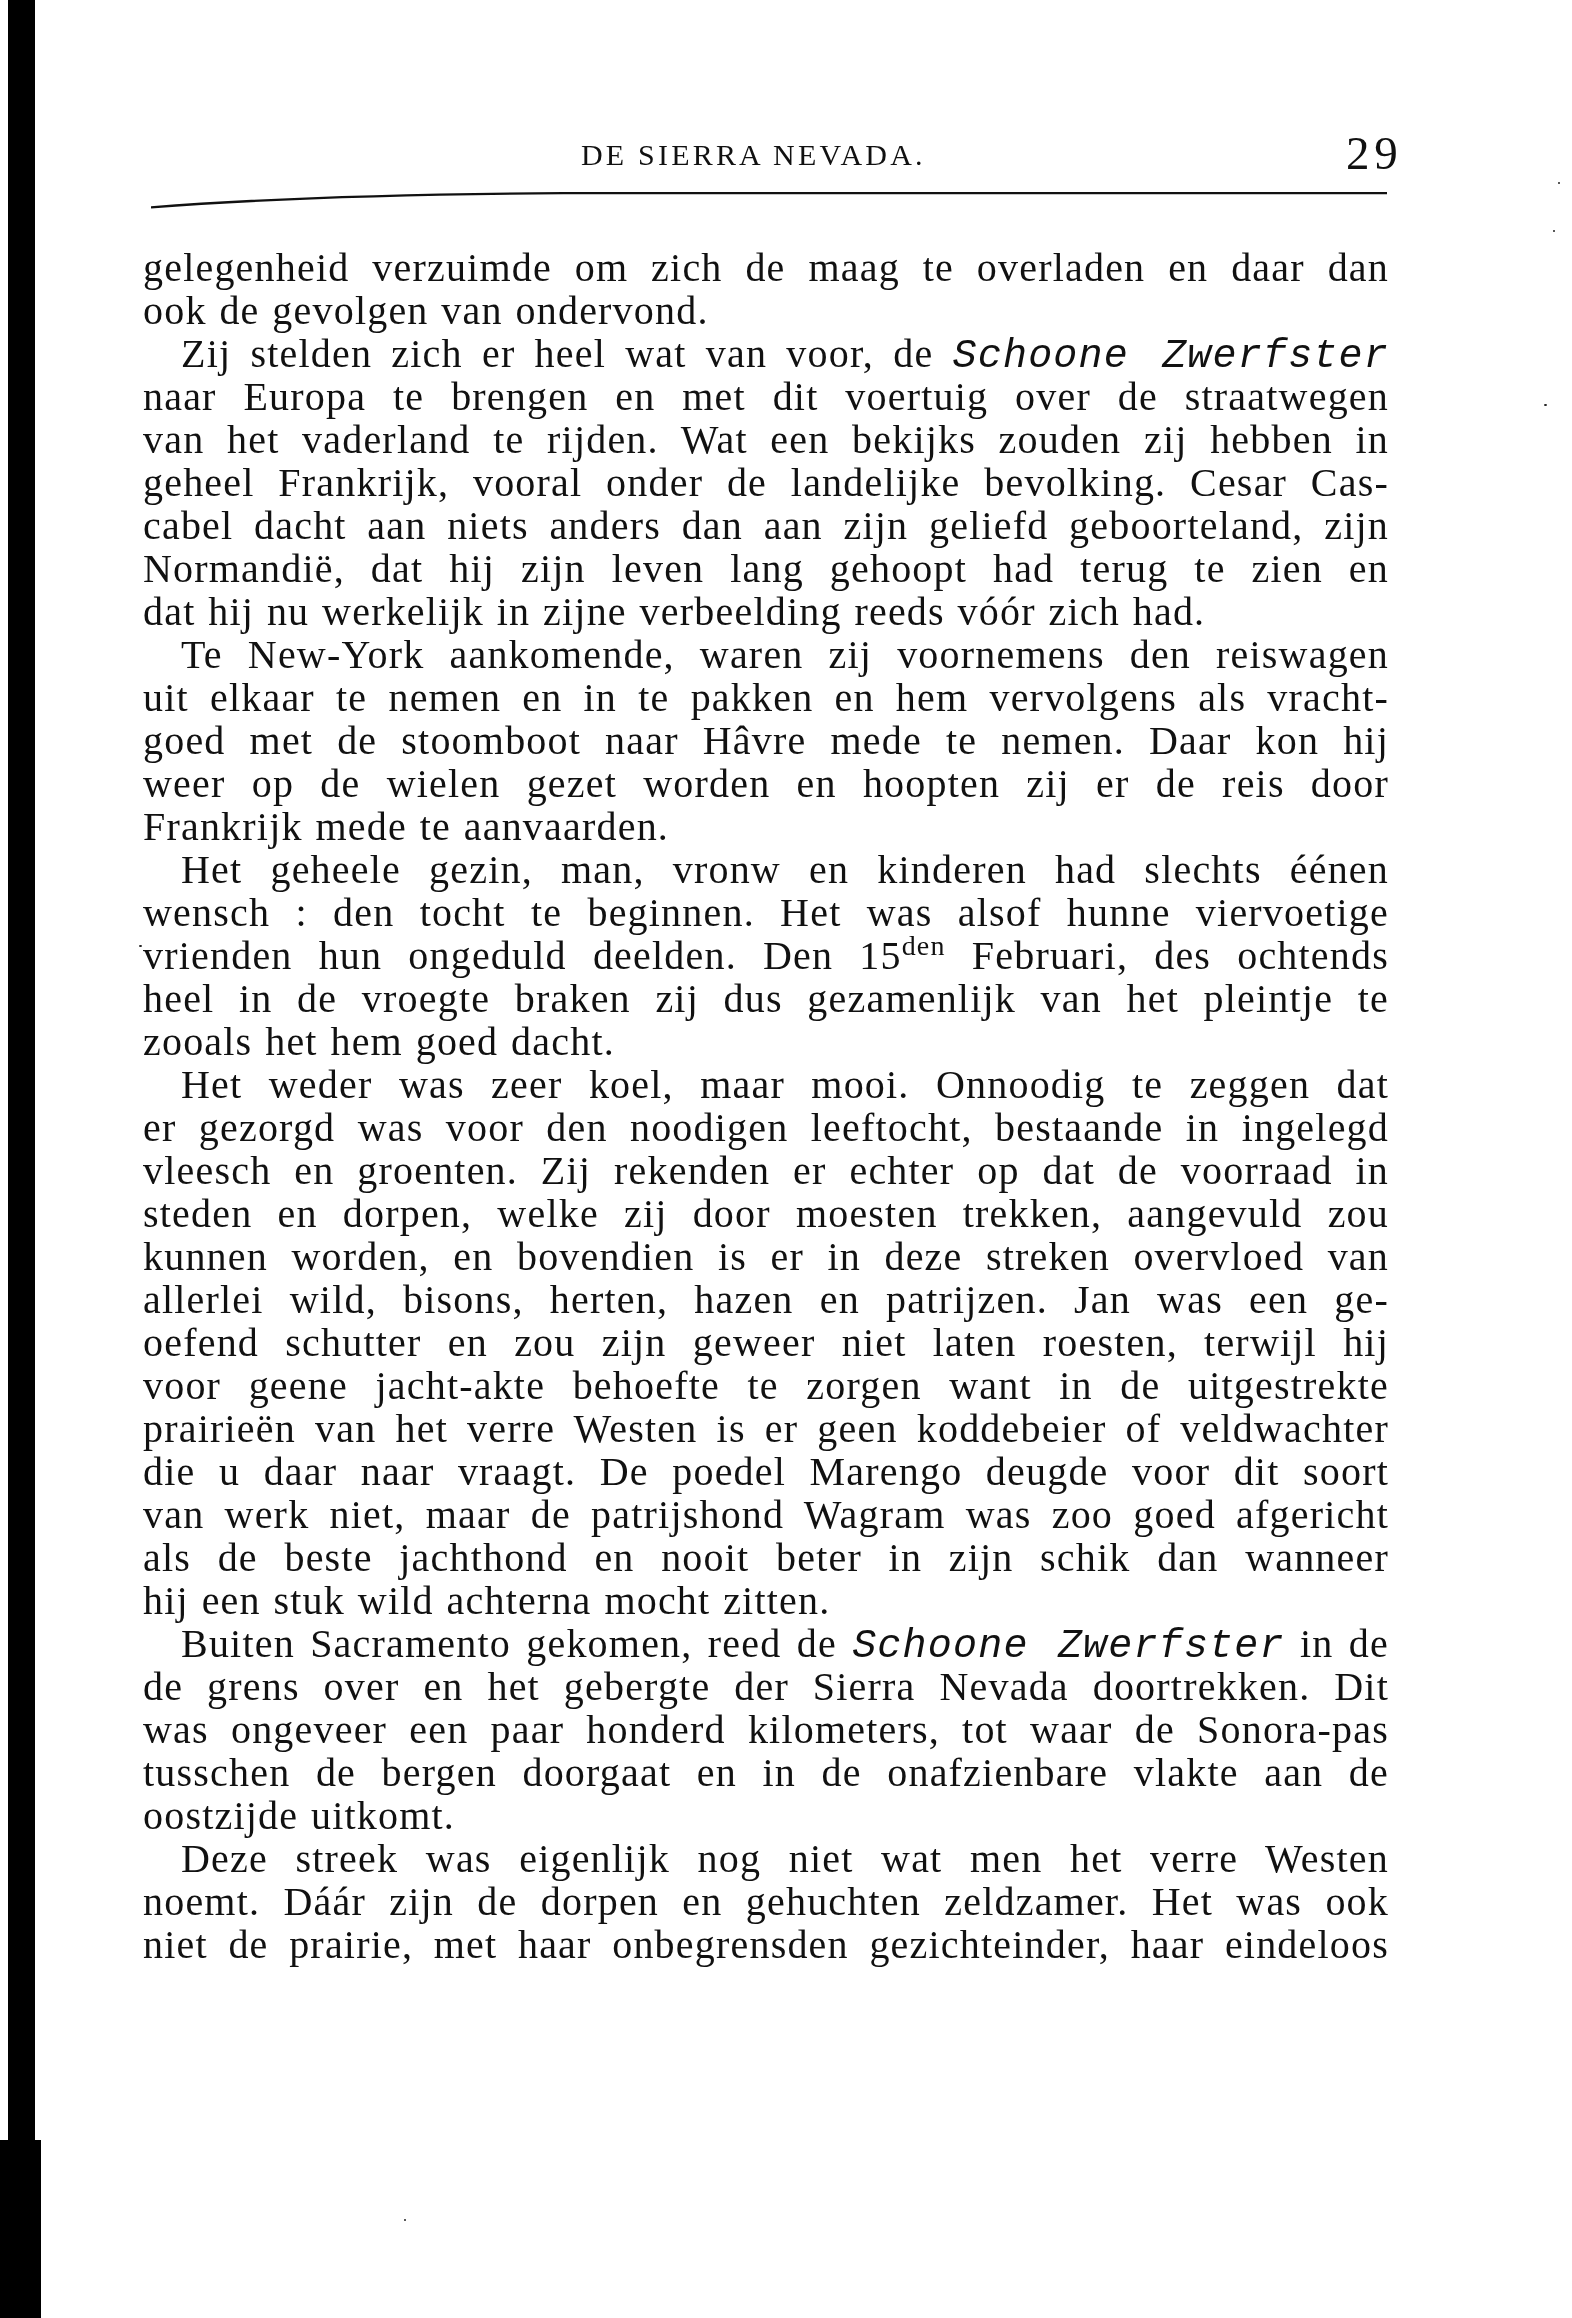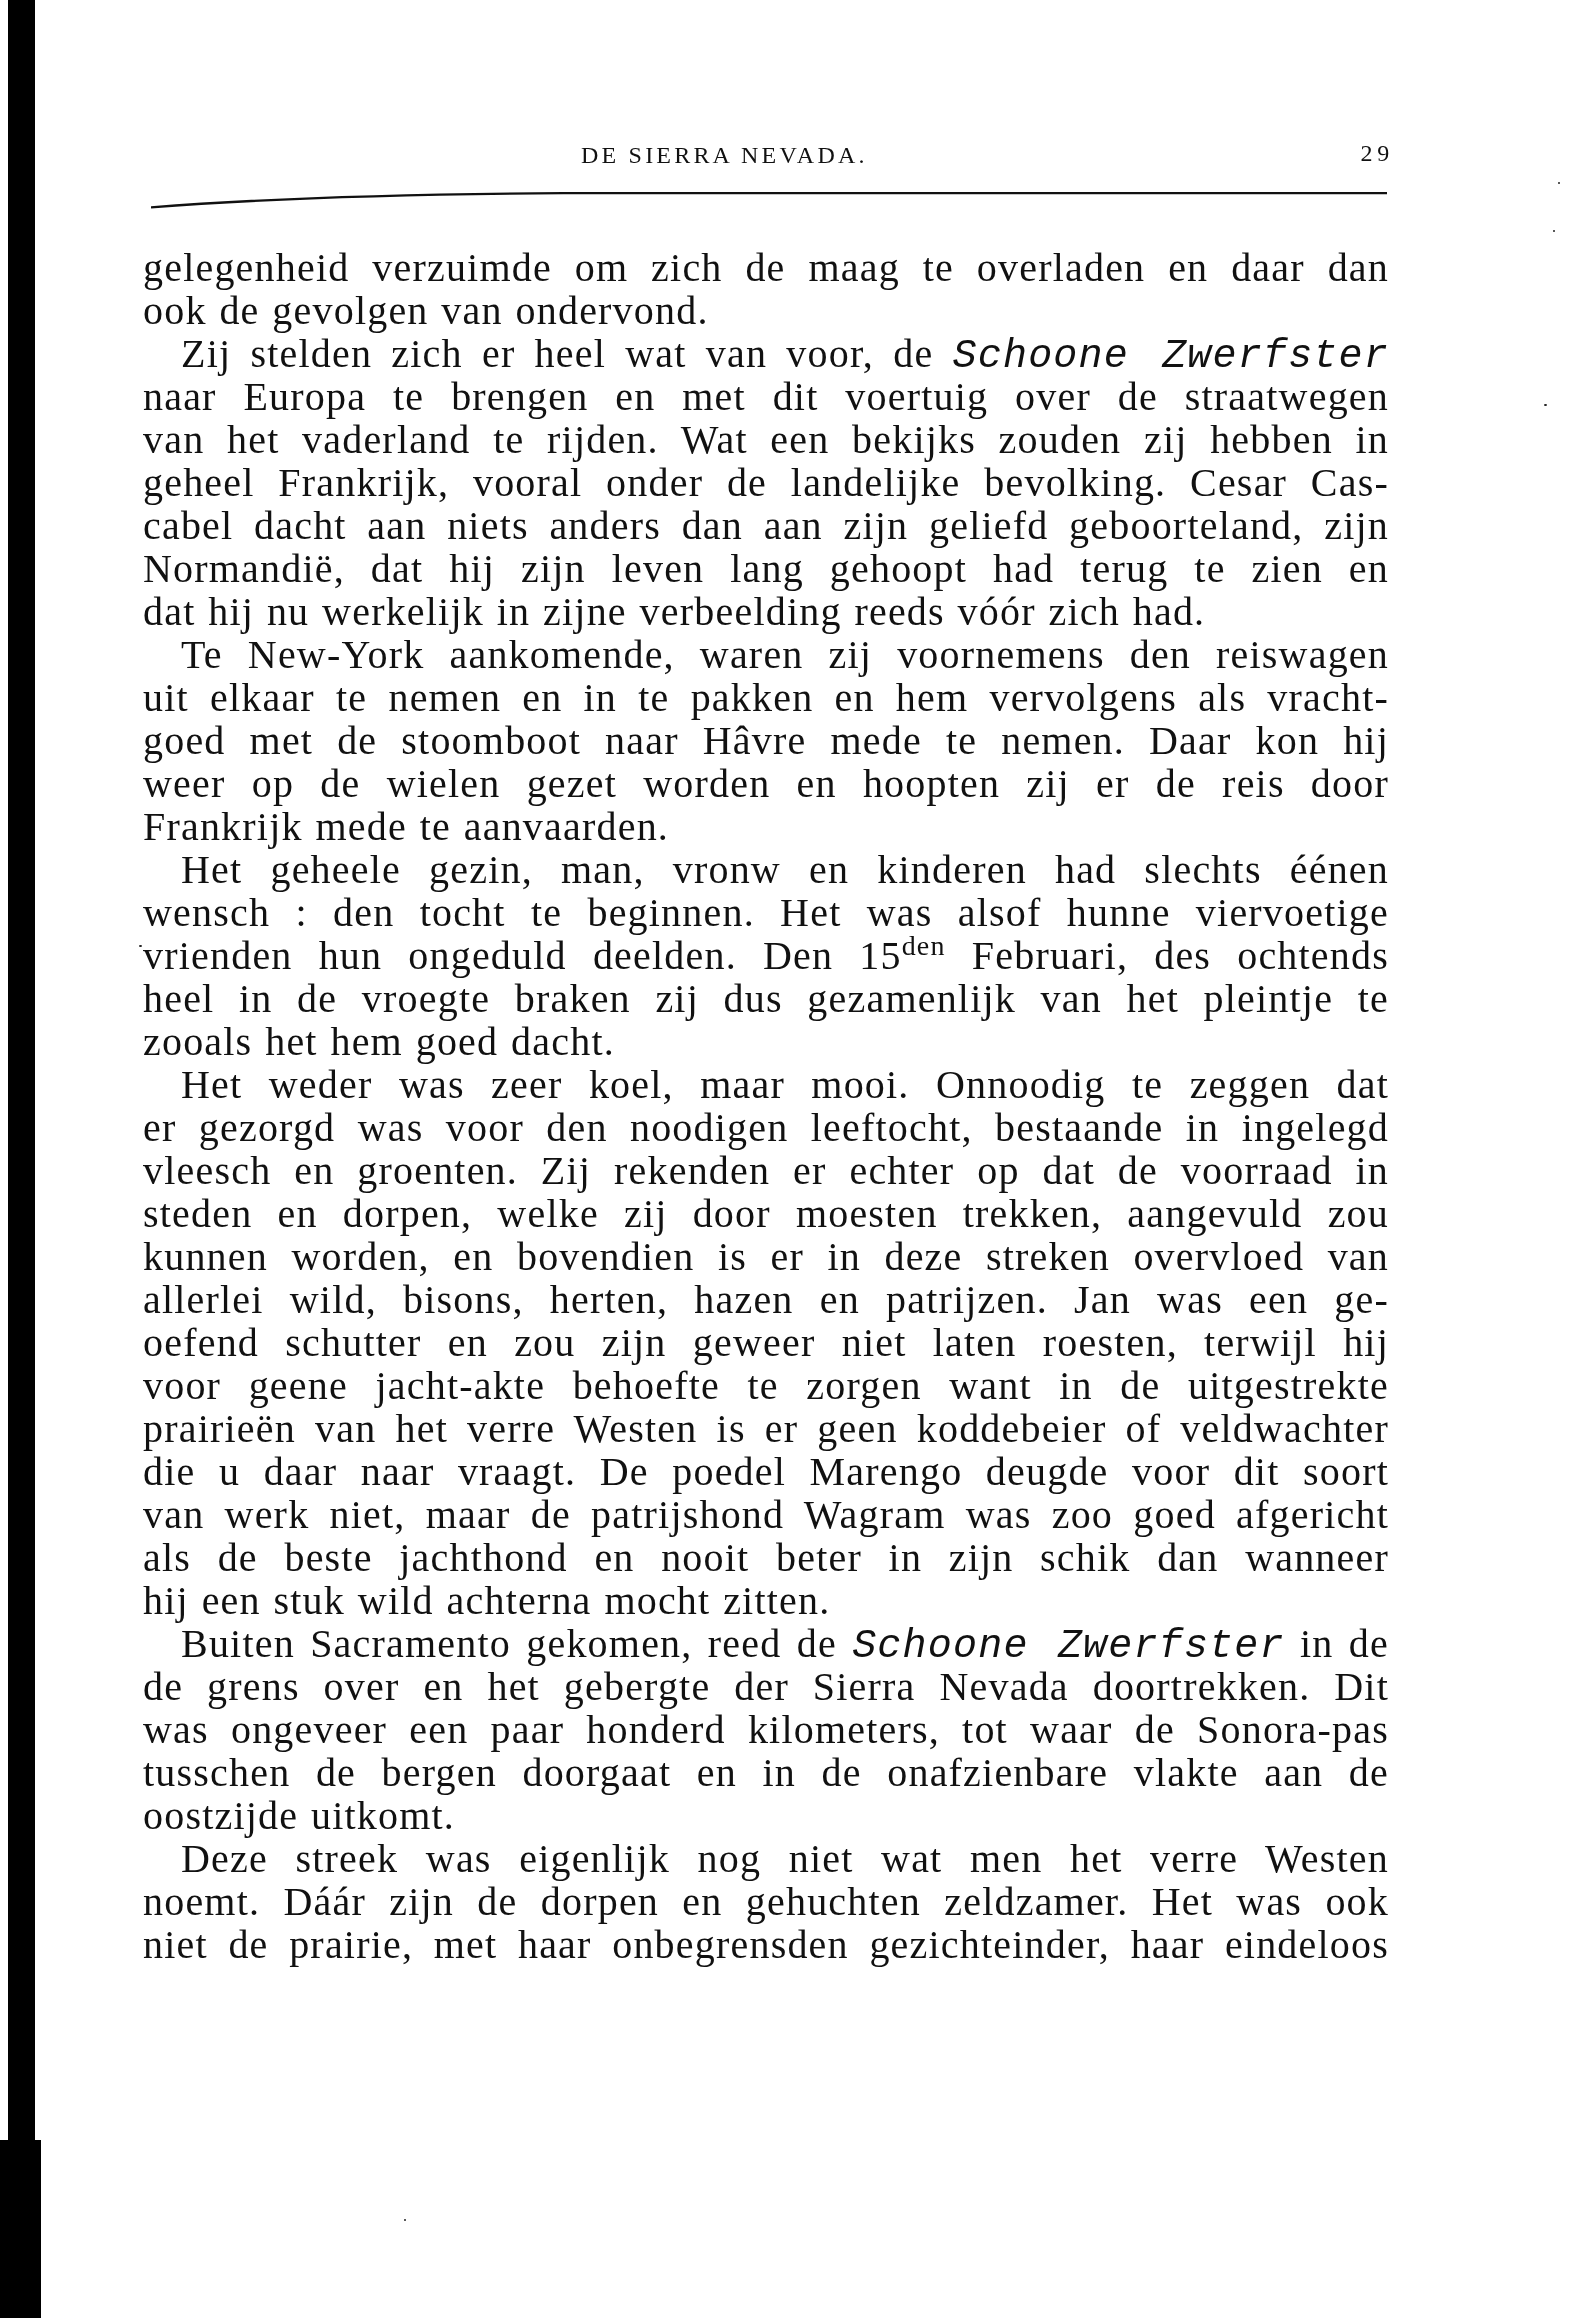--- a/index.html
+++ b/index.html
@@ -8,25 +8,25 @@
     font-family: "Liberation Serif", "DejaVu Serif", serif; color: #111111;
   }
   .spine {
     position: absolute; left: 8px; top: 0; width: 27px; height: 2319px; background: #000;
   }
   .spine-bottom {
     position: absolute; left: 0; top: 2140px; width: 41px; height: 179px; background: #000;
   }
   .running-head {
     position: absolute; top: 136px; left: 581px; width: 357px;
-    font-size: 24px; letter-spacing: 3.2px; white-space: nowrap; line-height: 38px;
+    font-size: 30px; letter-spacing: 3.2px; white-space: nowrap; line-height: 38px;
   }
   .page-number {
     position: absolute; top: 133px; left: 1346px; width: 48px; text-align: right;
-    font-size: 24px; letter-spacing: 4.8px; line-height: 41px;
+    font-size: 47px; letter-spacing: 4.8px; line-height: 41px;
   }
   .head-rule {
     position: absolute; left: 151px; top: 197px; width: 1236px; height: 3.2px;
   }
   .text-block {
     position: absolute; left: 143px; top: 246px; width: 1246px;
   }
   .line {
     display: block; height: 43px; line-height: 43px; font-size: 40px;
     text-align: justify; text-align-last: justify; white-space: nowrap; overflow: visible;

